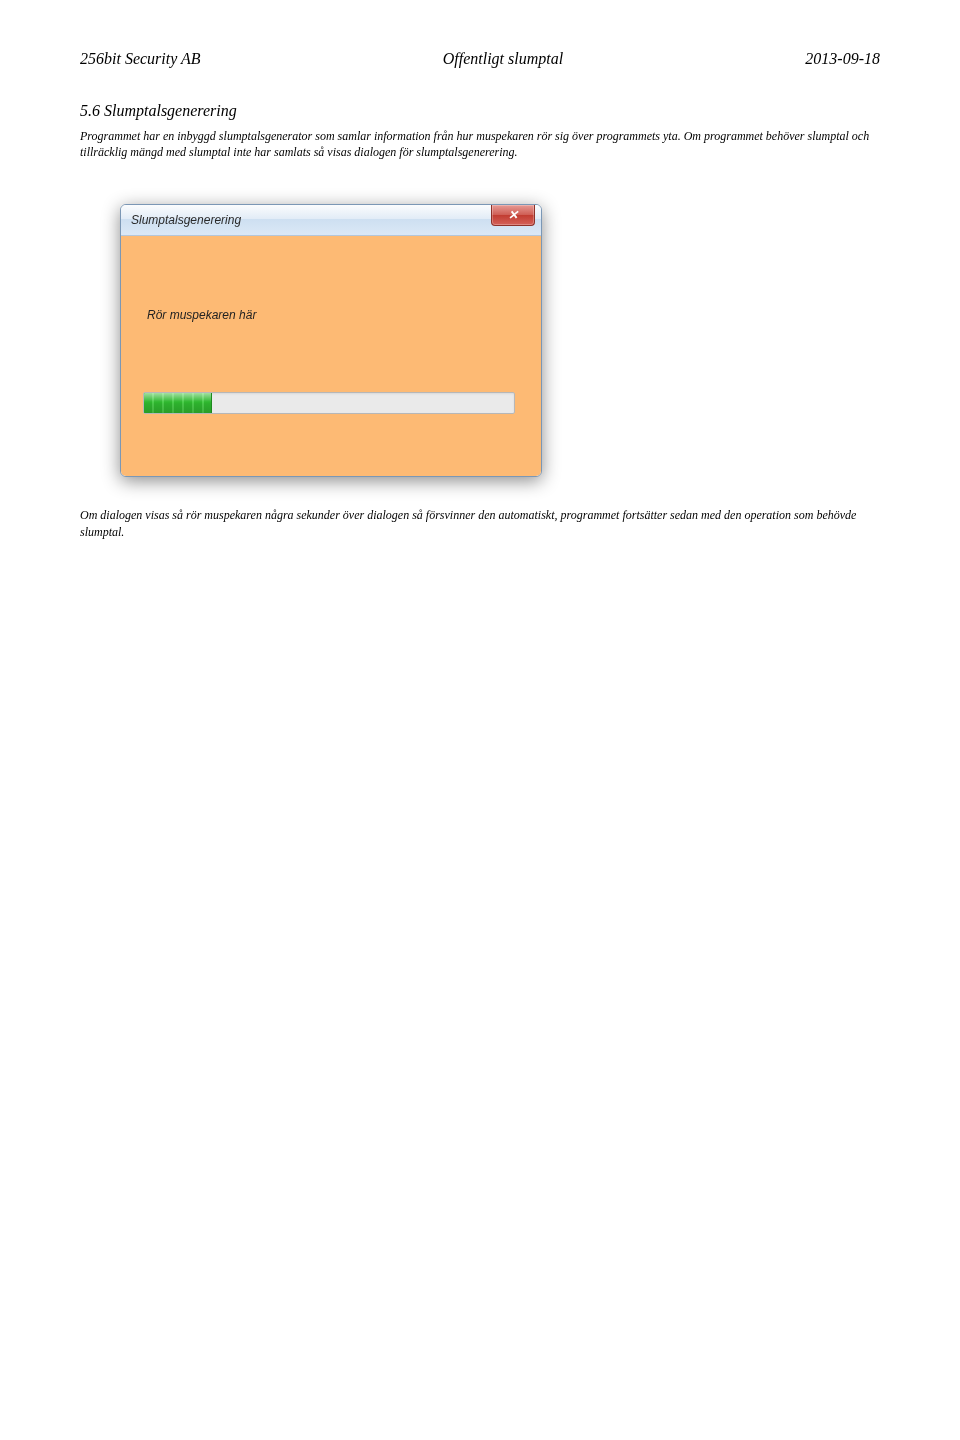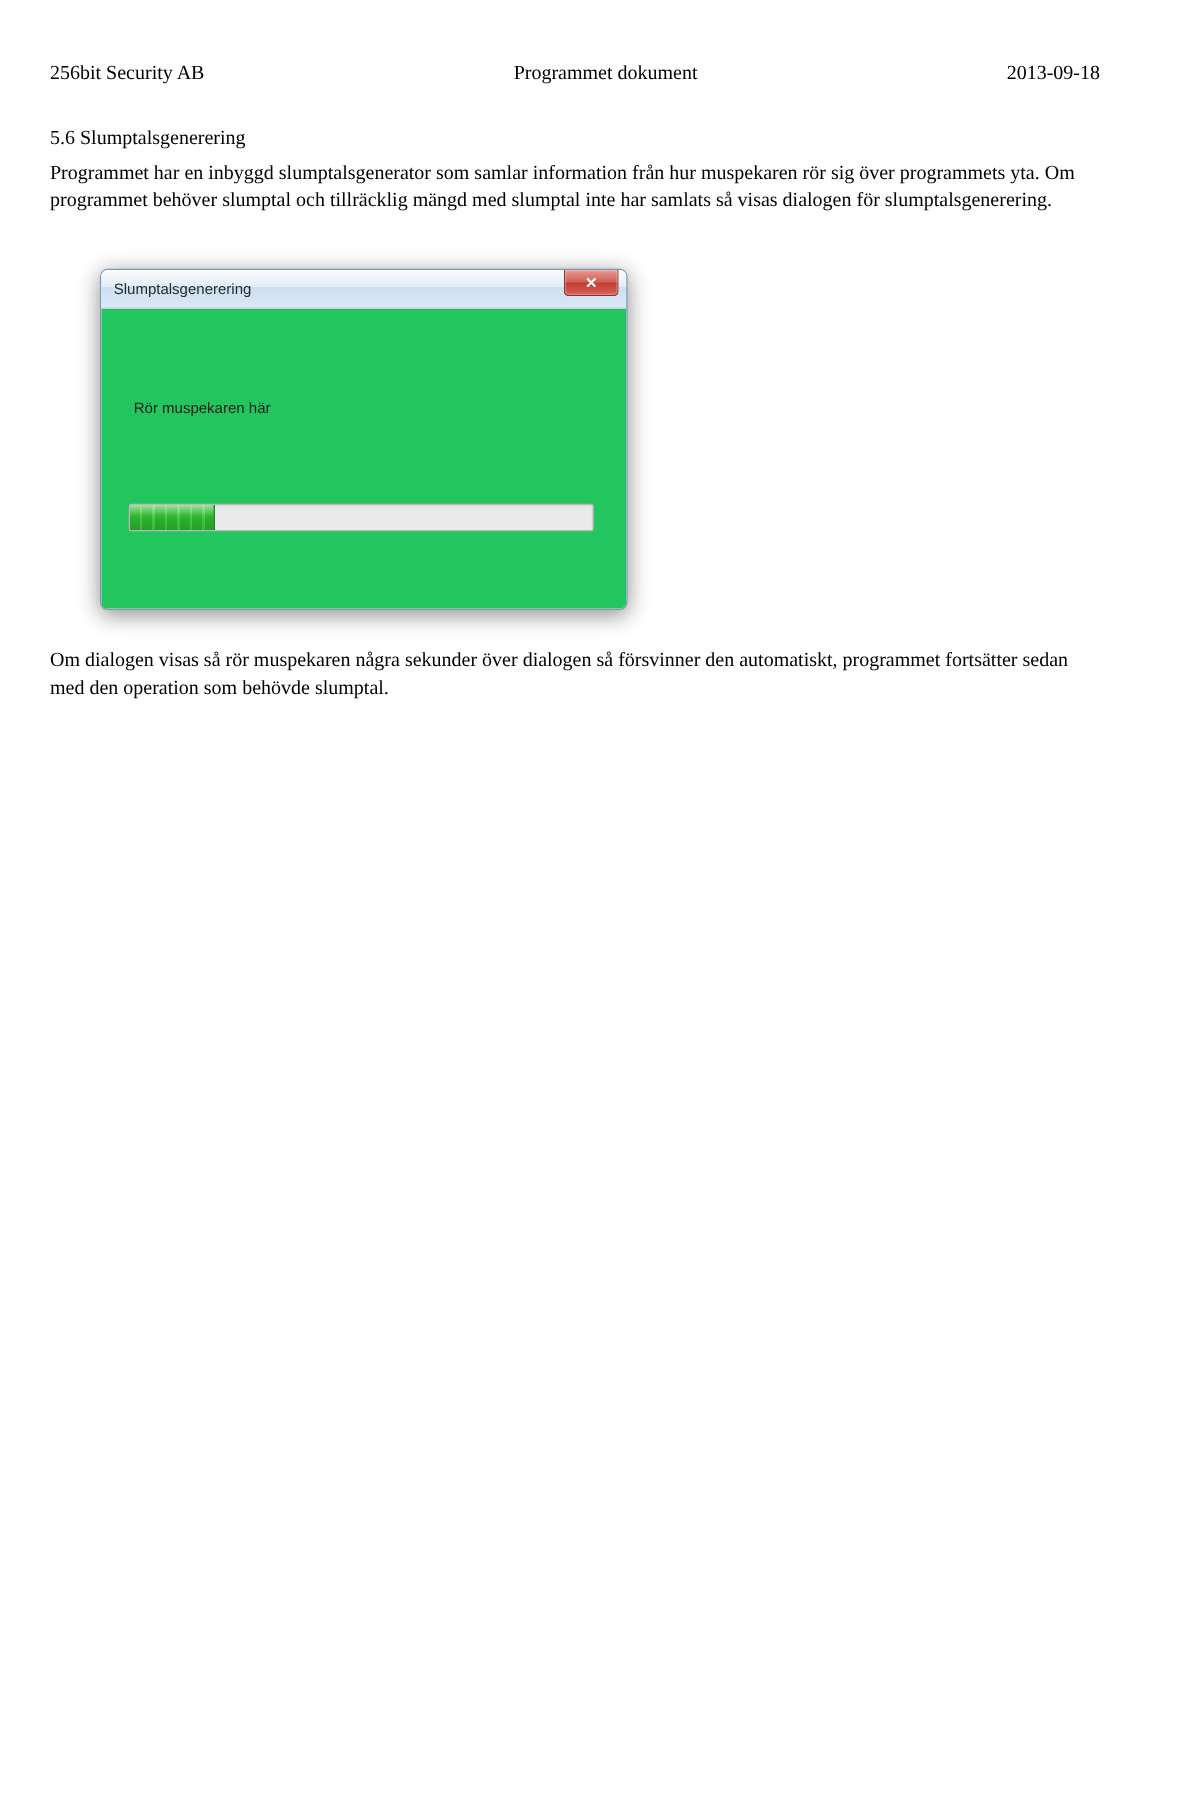--- a/index.html
+++ b/index.html
@@ -8,41 +8,42 @@
     background: #fff;
     font-family: "Times New Roman", Times, serif;
     font-size: 16px;
     color: #000;
     width: 960px;
     height: 1440px;
     position: relative;
     box-sizing: border-box;
   }
   .page {
-    padding: 50px 80px 40px 40px;
+    padding: 50px 80px 40px 80px;
     box-sizing: border-box;
     height: 100%;
     position: relative;
+    font-style: italic;
   }
   .header {
     display: flex;
     justify-content: space-between;
     font-size: 16px;
     margin-bottom: 34px;
   }
   .header span { white-space: nowrap; }
   h2 {
     font-size: 16px;
     font-weight: normal;
     margin: 24px 0 8px 0;
   }
   p {
     margin: 4px 0 16px 0;
     line-height: 1.35;
-    font-size: 16px;
+    font-size: 12px;
   }
 
   
   .dialog-wrap {
     margin: 28px 0 26px 0;
     display: inline-block;
   }
   .dialog {
     width: 420px;
     background: #fff;
@@ -78,21 +79,21 @@
     border-radius: 0 0 4px 4px;
     display: flex;
     align-items: center;
     justify-content: center;
     color: #fff;
     font-size: 12px;
     font-weight: bold;
     box-shadow: inset 0 0 0 1px rgba(255,255,255,0.25);
   }
   .dialog-body {
-    background: #22c55e;
+    background: #fdba74;
     padding: 18px 22px 26px 22px;
     min-height: 240px;
     box-sizing: border-box;
   }
   .instr {
     font-size: 12px;
     color: #222;
     margin: 54px 0 70px 4px;
   }
   .progress-outer {
@@ -130,21 +131,21 @@
   }
 </style>
 </head>
 <body>
 <div class="page">
 
 
 
   <div class="header">
     <span>256bit Security AB</span>
-    <span>Programmet dokument</span>
+    <span>Offentligt slumptal</span>
     <span>2013-09-18</span>
   </div>
 
   <h2>5.6 Slumptalsgenerering</h2>
   <p>Programmet har en inbyggd slumptalsgenerator som samlar information från hur muspekaren rör sig över programmets yta. Om programmet behöver slumptal och tillräcklig mängd med slumptal inte har samlats så visas dialogen för slumptalsgenerering.</p>
 
   <div class="dialog-wrap">
     <div class="dialog">
       <div class="titlebar">
         <span class="titlebar-title">Slumptalsgenerering</span>

